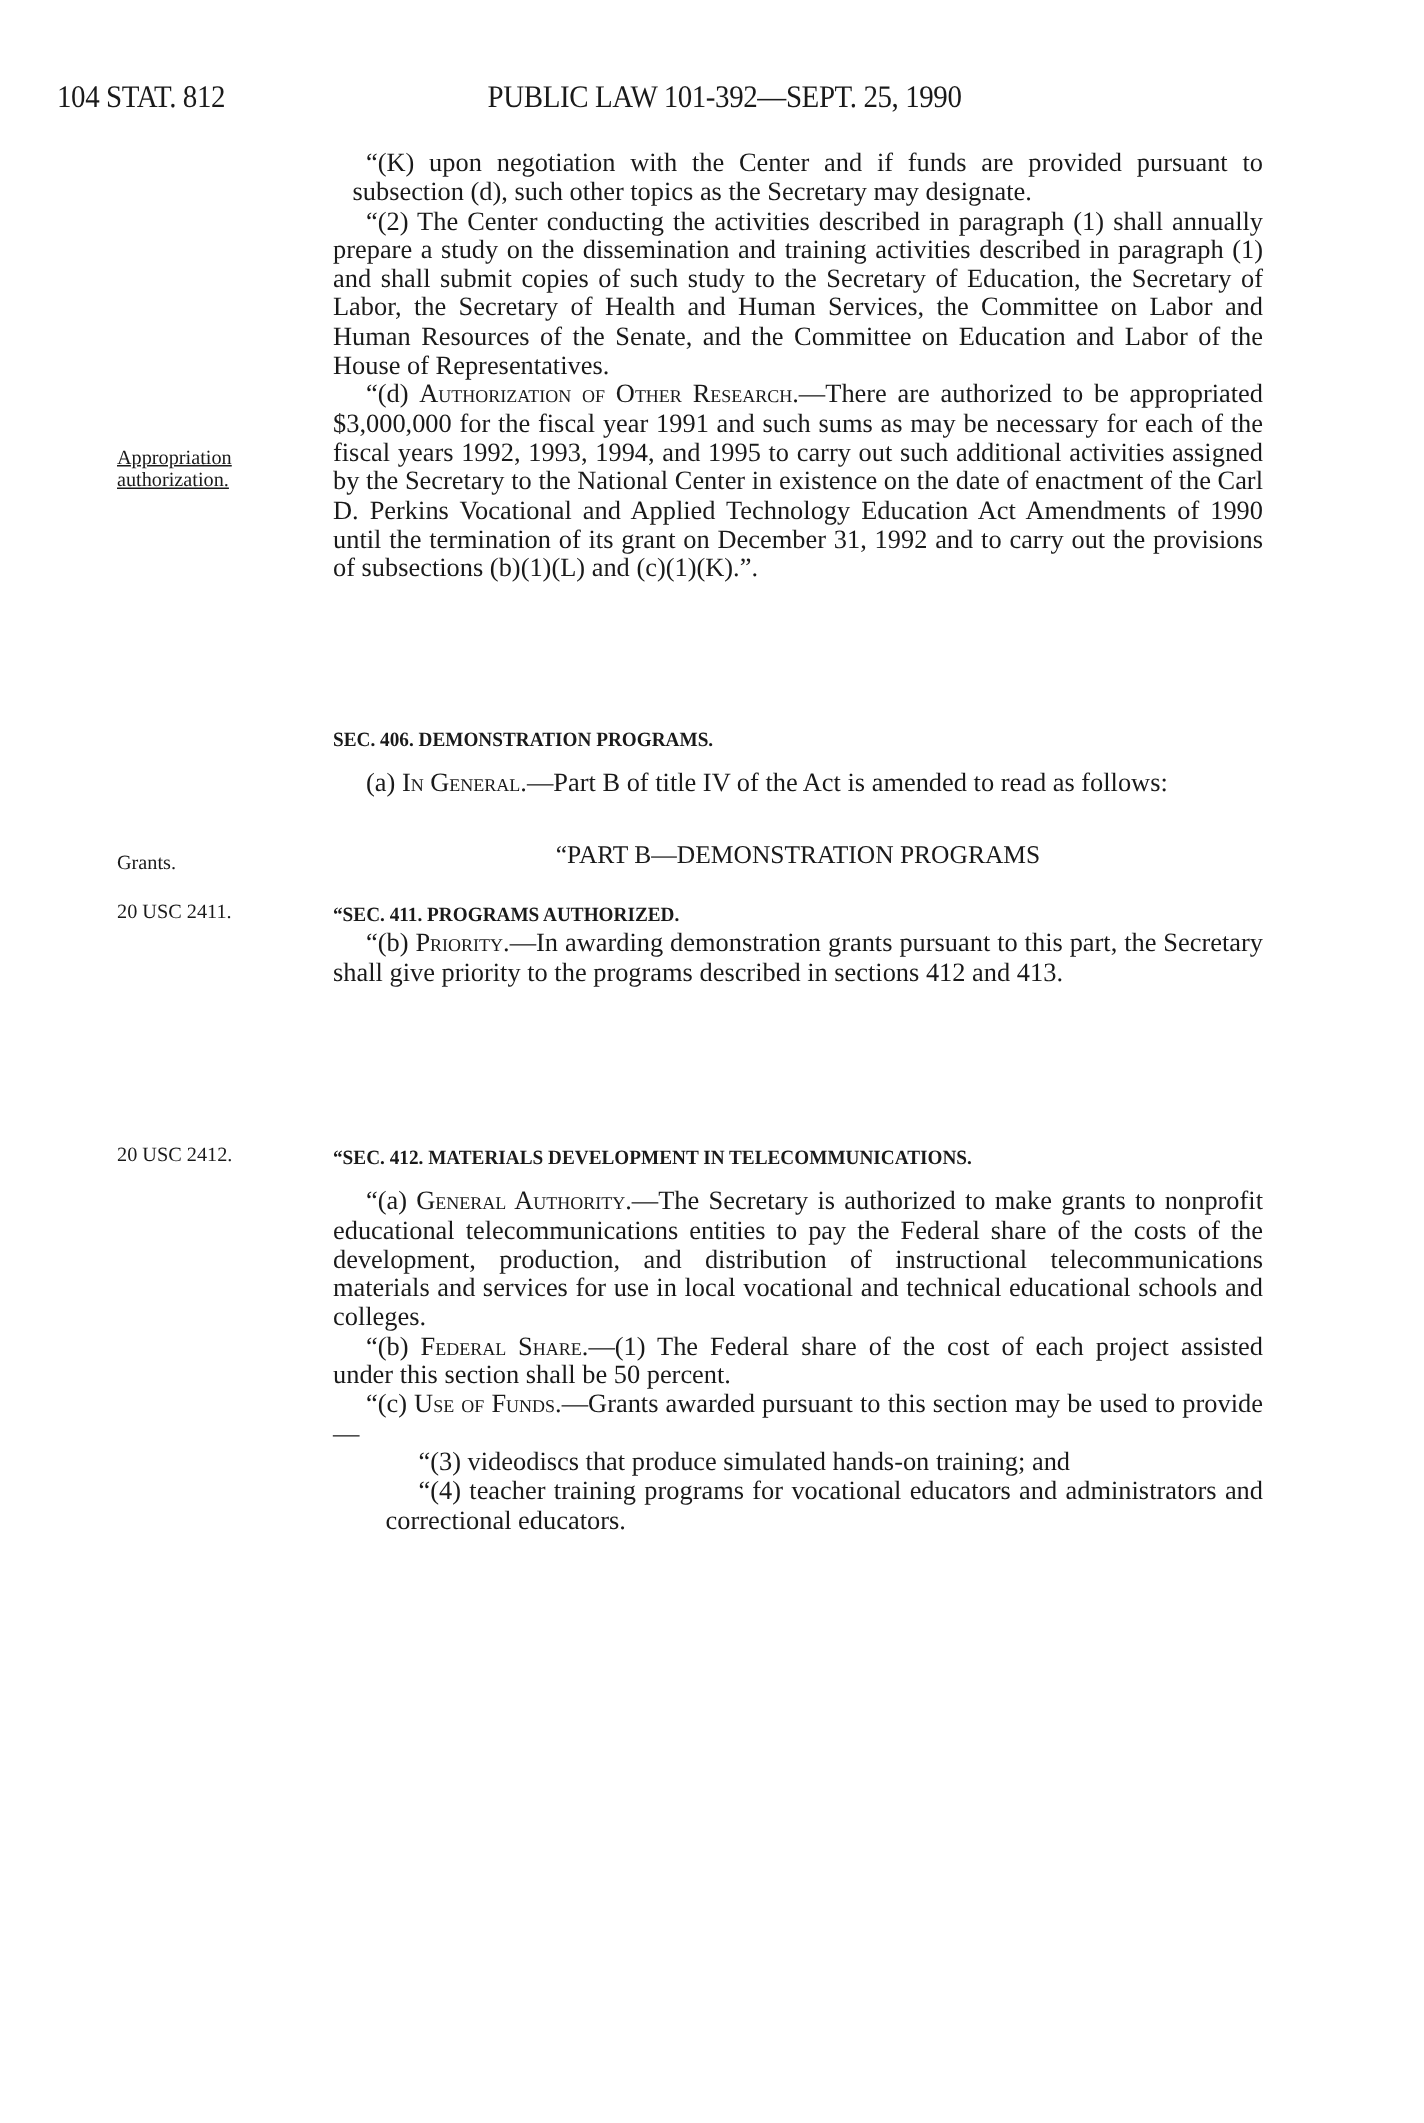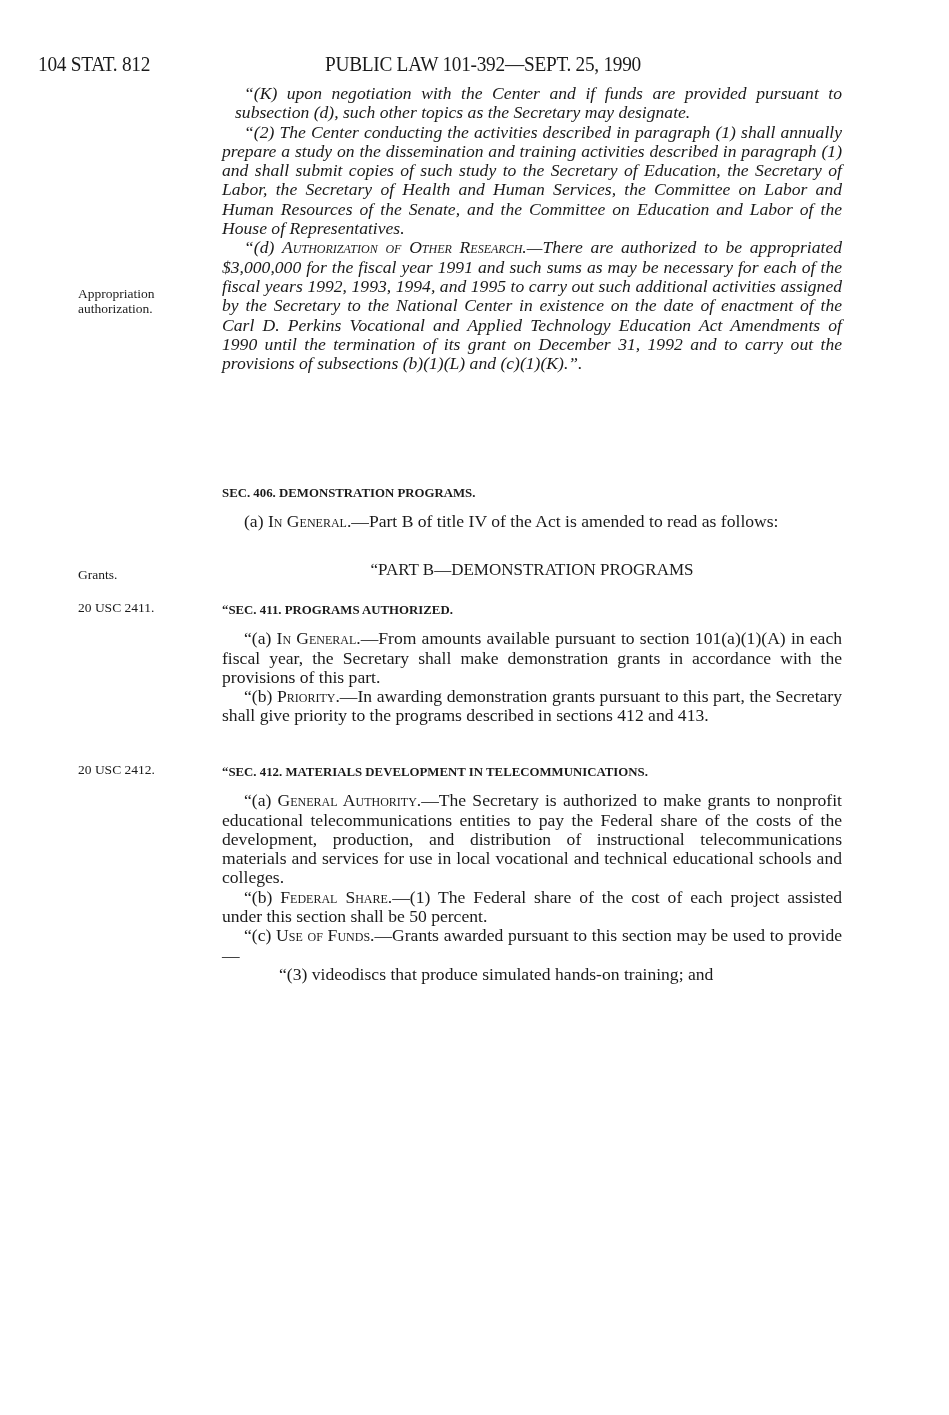--- a/index.html
+++ b/index.html
@@ -18,48 +18,48 @@
     .sc { font-variant: small-caps; margin-top: 45px; }
     .sec { font-weight: bold; font-size: 13.5px; margin: 0; transform: scaleX(0.95); transform-origin: left; }
     .part { font-weight: normal; font-size: 17px; text-align: center; margin: 0; letter-spacing: 0px; }
   </style>
 </head>
 <body>
 
 <div class="hdr hdr-left">104 STAT. 812</div>
 <div class="hdr hdr-right">PUBLIC LAW 101-392—SEPT. 25, 1990</div>
 
-<div class="margin-note" style="top:286px;">
+<div class="margin-note" style="top:297px;text-decoration:underline;">
   <div>Appropriation</div>
   <div>authorization.</div>
 </div>
 <div class="margin-note" style="top:567px;">Grants.</div>
 <div class="margin-note" style="top:600px;">20 USC 2411.</div>
 <div class="margin-note" style="top:762px;">20 USC 2412.</div>
 
-<div class="body" style="top:84px;font-style:italic;">
+<div class="body" style="top:99px;">
   <p class="p" style="margin-left:13px;text-indent:9px;">“(K) upon negotiation with the Center and if funds are provided pursuant to subsection (d), such other topics as the Secretary may designate.</p>
   <p class="p">“(2) The Center conducting the activities described in paragraph (1) shall annually prepare a study on the dissemination and training activities described in paragraph (1) and shall submit copies of such study to the Secretary of Education, the Secretary of Labor, the Secretary of Health and Human Services, the Committee on Labor and Human Resources of the Senate, and the Committee on Education and Labor of the House of Representatives.</p>
   <p class="p"><span>“(d) </span><span class="sc">Authorization of Other Research.</span><span>—There are authorized to be appropriated $3,000,000 for the fiscal year 1991 and such sums as may be necessary for each of the fiscal years 1992, 1993, 1994, and 1995 to carry out such additional activities assigned by the Secretary to the National Center in existence on the date of enactment of the Carl D. Perkins Vocational and Applied Technology Education Act Amendments of 1990 until the termination of its grant on December 31, 1992 and to carry out the provisions of subsections (b)(1)(L) and (c)(1)(K).”.</span></p>
 </div>
 
 <div class="body" style="top:483px;">
   <p class="sec">SEC. 406. DEMONSTRATION PROGRAMS.</p>
   <p class="p" style="margin-top:10px;"><span>(a) </span><span class="sc">In General.</span><span>—Part B of title IV of the Act is amended to read as follows:</span></p>
 </div>
 
 <div class="body" style="top:560px;">
   <p class="part">“PART B—DEMONSTRATION PROGRAMS</p>
 </div>
 
 <div class="body" style="top:600px;">
   <p class="sec">“SEC. 411. PROGRAMS AUTHORIZED.</p>
-  <p class="p" style="margin-top:10px;"><span>“(a) </span><span class="sc">In General.</span><span>—From amounts available pursuant to section 101(a)(1)(A) in each fiscal year, the Secretary shall make demonstration grants in accordance with the provisions of this part.</span></p>
   <p class="p"><span>“(b) </span><span class="sc">Priority.</span><span>—In awarding demonstration grants pursuant to this part, the Secretary shall give priority to the programs described in sections 412 and 413.</span></p>
 </div>
 
 <div class="body" style="top:762px;">
   <p class="sec">“SEC. 412. MATERIALS DEVELOPMENT IN TELECOMMUNICATIONS.</p>
   <p class="p" style="margin-top:10px;"><span>“(a) </span><span class="sc">General Authority.</span><span>—The Secretary is authorized to make grants to nonprofit educational telecommunications entities to pay the Federal share of the costs of the development, production, and distribution of instructional telecommunications materials and services for use in local vocational and technical educational schools and colleges.</span></p>
   <p class="p"><span>“(b) </span><span class="sc">Federal Share.</span><span>—(1) The Federal share of the cost of each project assisted under this section shall be 50 percent.</span></p>
   <p class="p"><span>“(c) </span><span class="sc">Use of Funds.</span><span>—Grants awarded pursuant to this section may be used to provide—</span></p>
   <p class="p sub">“(3) videodiscs that produce simulated hands-on training; and</p>
+  <p class="p sub">“(4) teacher training programs for vocational educators and administrators and correctional educators.</p>
 </div>
 
 </body></html>

